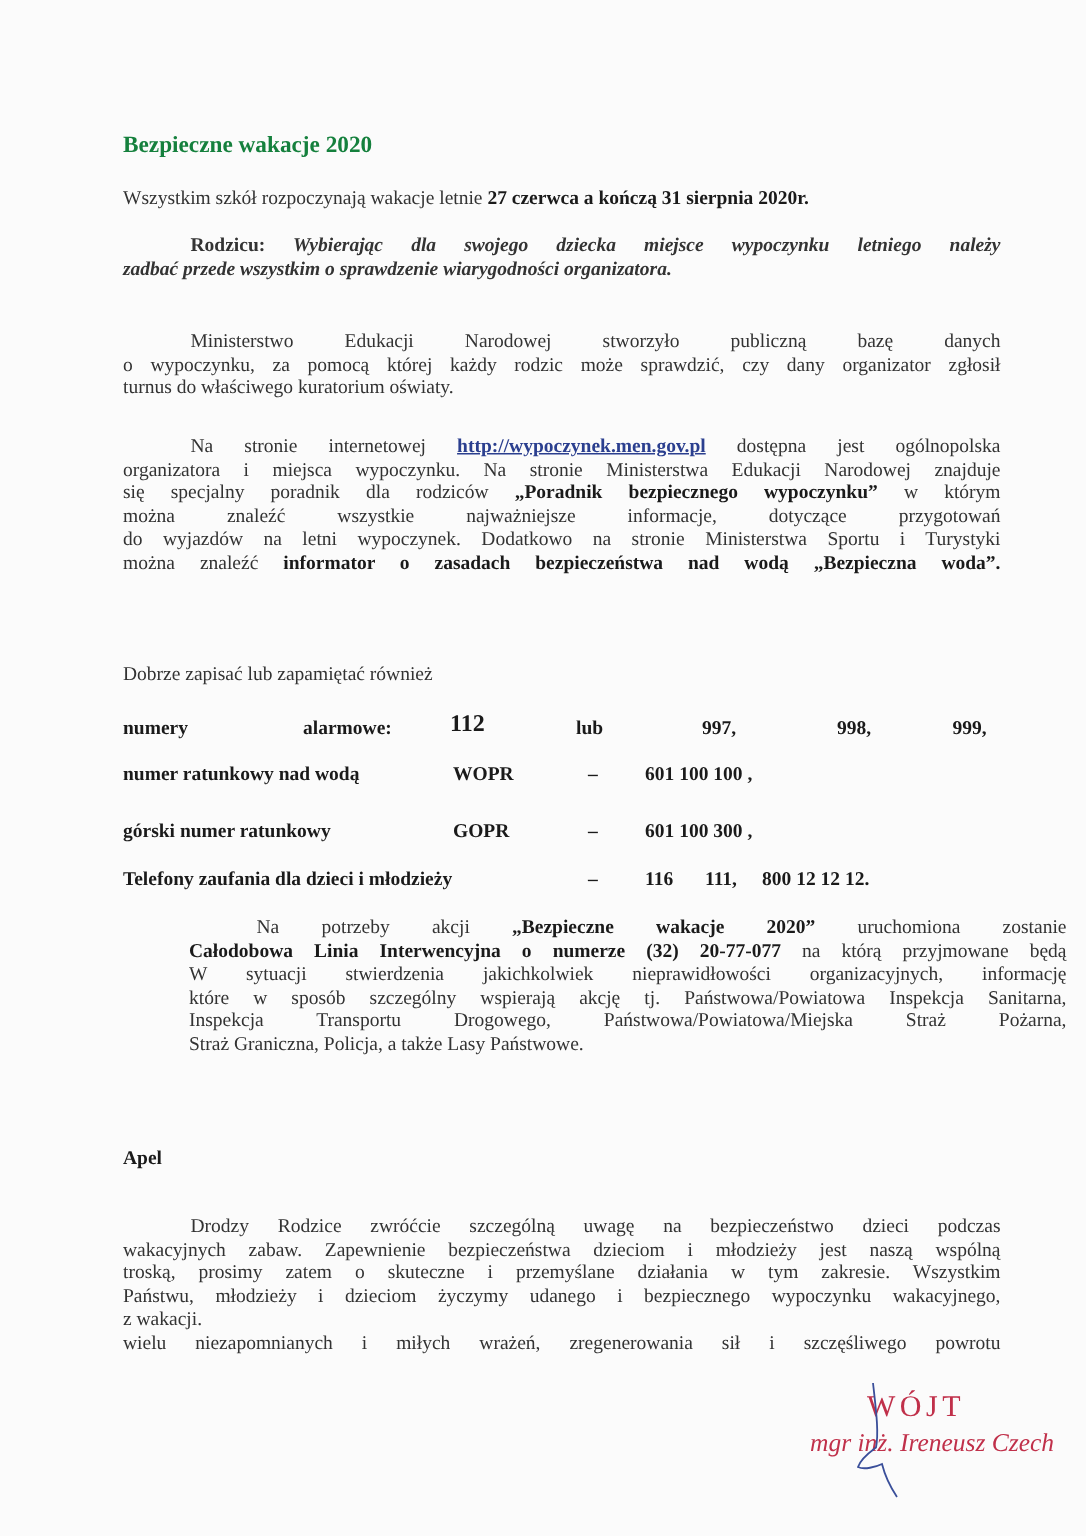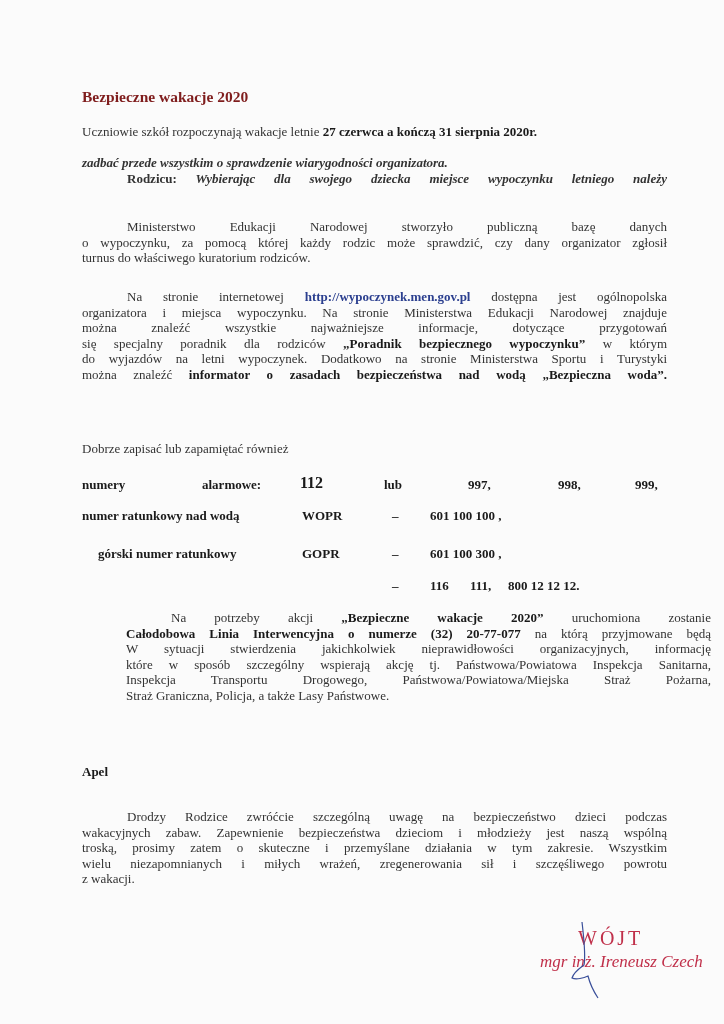--- a/index.html
+++ b/index.html
@@ -6,64 +6,64 @@
     body {
       width: 724px; height: 1024px;
       background: #fbfbfb;
       font-family: "Liberation Serif", "DejaVu Serif", serif;
       color: #2a2a2a;
       position: relative;
       overflow: hidden;
     }
     .page { position: absolute; left: 0; top: 0; width: 724px; height: 1024px; }
     .abs { position: absolute; white-space: nowrap; }
-    .title { left: 82px; top: 88px; font-size: 15.5px; font-weight: bold; color: #7f1d1d; }
+    .title { left: 82px; top: 88px; font-size: 15.5px; font-weight: bold; color: #15803d; }
     .txt { font-size: 13px; line-height: 15.5px; color: #333; }
     .para { position: absolute; left: 82px; width: 585px; font-size: 13px; line-height: 15.6px; color: #333; text-align: justify; }
     .para .line { display: block; text-align-last: justify; white-space: nowrap; }
     .para .line.last { text-align-last: left; }
     .indent { padding-left: 45px; }
     b { color: #1a1a1a; }
-    .link { color: #2b3f8f; font-weight: bold; }
+    .link { color: #2b3f8f; font-weight: bold; text-decoration: underline; }
     .row { position: absolute; left: 82px; width: 585px; height: 18px; font-size: 13px; }
     .row span { position: absolute; top: 0; white-space: nowrap; }
     .bold { font-weight: bold; color: #1a1a1a; }
     .big { font-size: 16px; top: -3px !important; }
     .stamp { color: #c0304a; }
     .stamp-title { left: 578px; top: 927px; font-size: 20px; letter-spacing: 3px; font-family: "Liberation Serif", serif; }
     .stamp-name { left: 540px; top: 952px; font-size: 17px; font-style: italic; font-family: "Liberation Serif", serif; }
     .sig { position: absolute; left: 560px; top: 920px; }
   </style>
 </head>
 <body>
 
 <div class="page">
 
   <div class="abs title">Bezpieczne wakacje 2020</div>
 
   <div class="abs txt" style="left:82px;top:124px;">
-    <span>Uczniowie szkół rozpoczynają wakacje letnie </span><b>27 czerwca a kończą 31 sierpnia 2020r.</b>
+    <span>Wszystkim szkół rozpoczynają wakacje letnie </span><b>27 czerwca a kończą 31 sierpnia 2020r.</b>
   </div>
 
   <div class="para" style="top:155px;">
+    <span class="line indent" style="font-style:italic;font-weight:bold;"><span style="font-style:normal;">Rodzicu:</span><span> Wybierając dla swojego dziecka miejsce wypoczynku letniego należy</span></span>
     <span class="line last" style="font-style:italic;font-weight:bold;">zadbać przede wszystkim o sprawdzenie wiarygodności organizatora.</span>
-    <span class="line indent" style="font-style:italic;font-weight:bold;"><span style="font-style:normal;">Rodzicu:</span><span> Wybierając dla swojego dziecka miejsce wypoczynku letniego należy</span></span>
   </div>
 
   <div class="para" style="top:219px;">
     <span class="line indent">Ministerstwo Edukacji Narodowej stworzyło publiczną bazę danych</span>
     <span class="line">o wypoczynku, za pomocą której każdy rodzic może sprawdzić, czy dany organizator zgłosił</span>
-    <span class="line last">turnus do właściwego kuratorium rodziców.</span>
+    <span class="line last">turnus do właściwego kuratorium oświaty.</span>
   </div>
 
   <div class="para" style="top:289px;">
     <span class="line indent"><span>Na stronie internetowej </span><a class="link">http://wypoczynek.men.gov.pl</a><span>  dostępna jest ogólnopolska</span></span>
     <span class="line">organizatora i miejsca wypoczynku. Na stronie Ministerstwa Edukacji Narodowej znajduje</span>
+    <span class="line"><span>się specjalny poradnik dla rodziców </span><b>„Poradnik bezpiecznego wypoczynku”</b><span> w którym</span></span>
     <span class="line">można znaleźć wszystkie najważniejsze informacje, dotyczące przygotowań</span>
-    <span class="line"><span>się specjalny poradnik dla rodziców </span><b>„Poradnik bezpiecznego wypoczynku”</b><span> w którym</span></span>
     <span class="line">do wyjazdów na letni wypoczynek. Dodatkowo na stronie Ministerstwa Sportu i Turystyki</span>
     <span class="line"><span>można znaleźć </span><b>informator o zasadach bezpieczeństwa nad wodą „Bezpieczna woda”.</b></span>
   </div>
 
   <div class="abs txt" style="left:82px;top:441px;">Dobrze zapisać lub zapamiętać również</div>
 
   <div class="row" style="top:477px;">
     <span class="bold" style="left:0;">numery</span>
     <span class="bold" style="left:120px;">alarmowe:</span>
     <span class="bold big" style="left:218px;">112</span>
@@ -74,27 +74,28 @@
   </div>
 
   <div class="row" style="top:508px;">
     <span class="bold" style="left:0;">numer ratunkowy nad wodą</span>
     <span class="bold" style="left:220px;">WOPR</span>
     <span class="bold" style="left:310px;">–</span>
     <span class="bold" style="left:348px;">601 100 100 ,</span>
   </div>
 
   <div class="row" style="top:546px;">
-    <span class="bold" style="left:0;margin-left:16px;">górski numer ratunkowy</span>
+    <span class="bold" style="left:0;">górski numer ratunkowy</span>
     <span class="bold" style="left:220px;">GOPR</span>
     <span class="bold" style="left:310px;">–</span>
     <span class="bold" style="left:348px;">601 100 300 ,</span>
   </div>
 
   <div class="row" style="top:578px;">
+    <span class="bold" style="left:0;">Telefony zaufania dla dzieci i młodzieży</span>
     <span class="bold" style="left:310px;">–</span>
     <span class="bold" style="left:348px;">116</span>
     <span class="bold" style="left:388px;">111,</span>
     <span class="bold" style="left:426px;">800 12 12 12.</span>
   </div>
 
   <div class="para" style="top:610px;margin-left:44px;">
     <span class="line indent"><span>Na potrzeby akcji </span><b>„Bezpieczne wakacje 2020”</b><span> uruchomiona zostanie</span></span>
     <span class="line"><b>Całodobowa Linia Interwencyjna o numerze (32) 20-77-077</b><span> na którą przyjmowane będą</span></span>
     <span class="line">W sytuacji stwierdzenia jakichkolwiek nieprawidłowości organizacyjnych, informację</span>
@@ -102,22 +103,23 @@
     <span class="line">Inspekcja Transportu Drogowego, Państwowa/Powiatowa/Miejska Straż Pożarna,</span>
     <span class="line last">Straż Graniczna, Policja, a także Lasy Państwowe.</span>
   </div>
 
   <div class="abs txt" style="left:82px;top:764px;font-weight:bold;color:#1a1a1a;">Apel</div>
 
   <div class="para" style="top:797px;margin-top:12px;">
     <span class="line indent">Drodzy Rodzice zwróćcie szczególną uwagę na bezpieczeństwo dzieci podczas</span>
     <span class="line">wakacyjnych zabaw. Zapewnienie bezpieczeństwa dzieciom i młodzieży jest naszą wspólną</span>
     <span class="line">troską, prosimy zatem o skuteczne i przemyślane działania w tym zakresie. Wszystkim</span>
+    <span class="line">Państwu, młodzieży i dzieciom życzymy udanego i bezpiecznego wypoczynku wakacyjnego,</span>
+    <span class="line last">z wakacji.</span>
     <span class="line">wielu niezapomnianych i miłych wrażeń, zregenerowania sił i szczęśliwego powrotu</span>
-    <span class="line last">z wakacji.</span>
   </div>
 
   <div class="abs stamp stamp-title">WÓJT</div>
   <div class="abs stamp stamp-name">mgr inż. Ireneusz Czech</div>
   <svg class="sig" width="50" height="80" viewBox="0 0 50 80">
     <path d="M22 2 C 24 20, 26 35, 24 45 C 20 48, 14 52, 12 58 C 16 60, 24 58, 28 56 C 30 64, 34 72, 38 78" fill="none" stroke="#3a4f9a" stroke-width="1.2"></path>
   </svg>
 
 </div>
 

